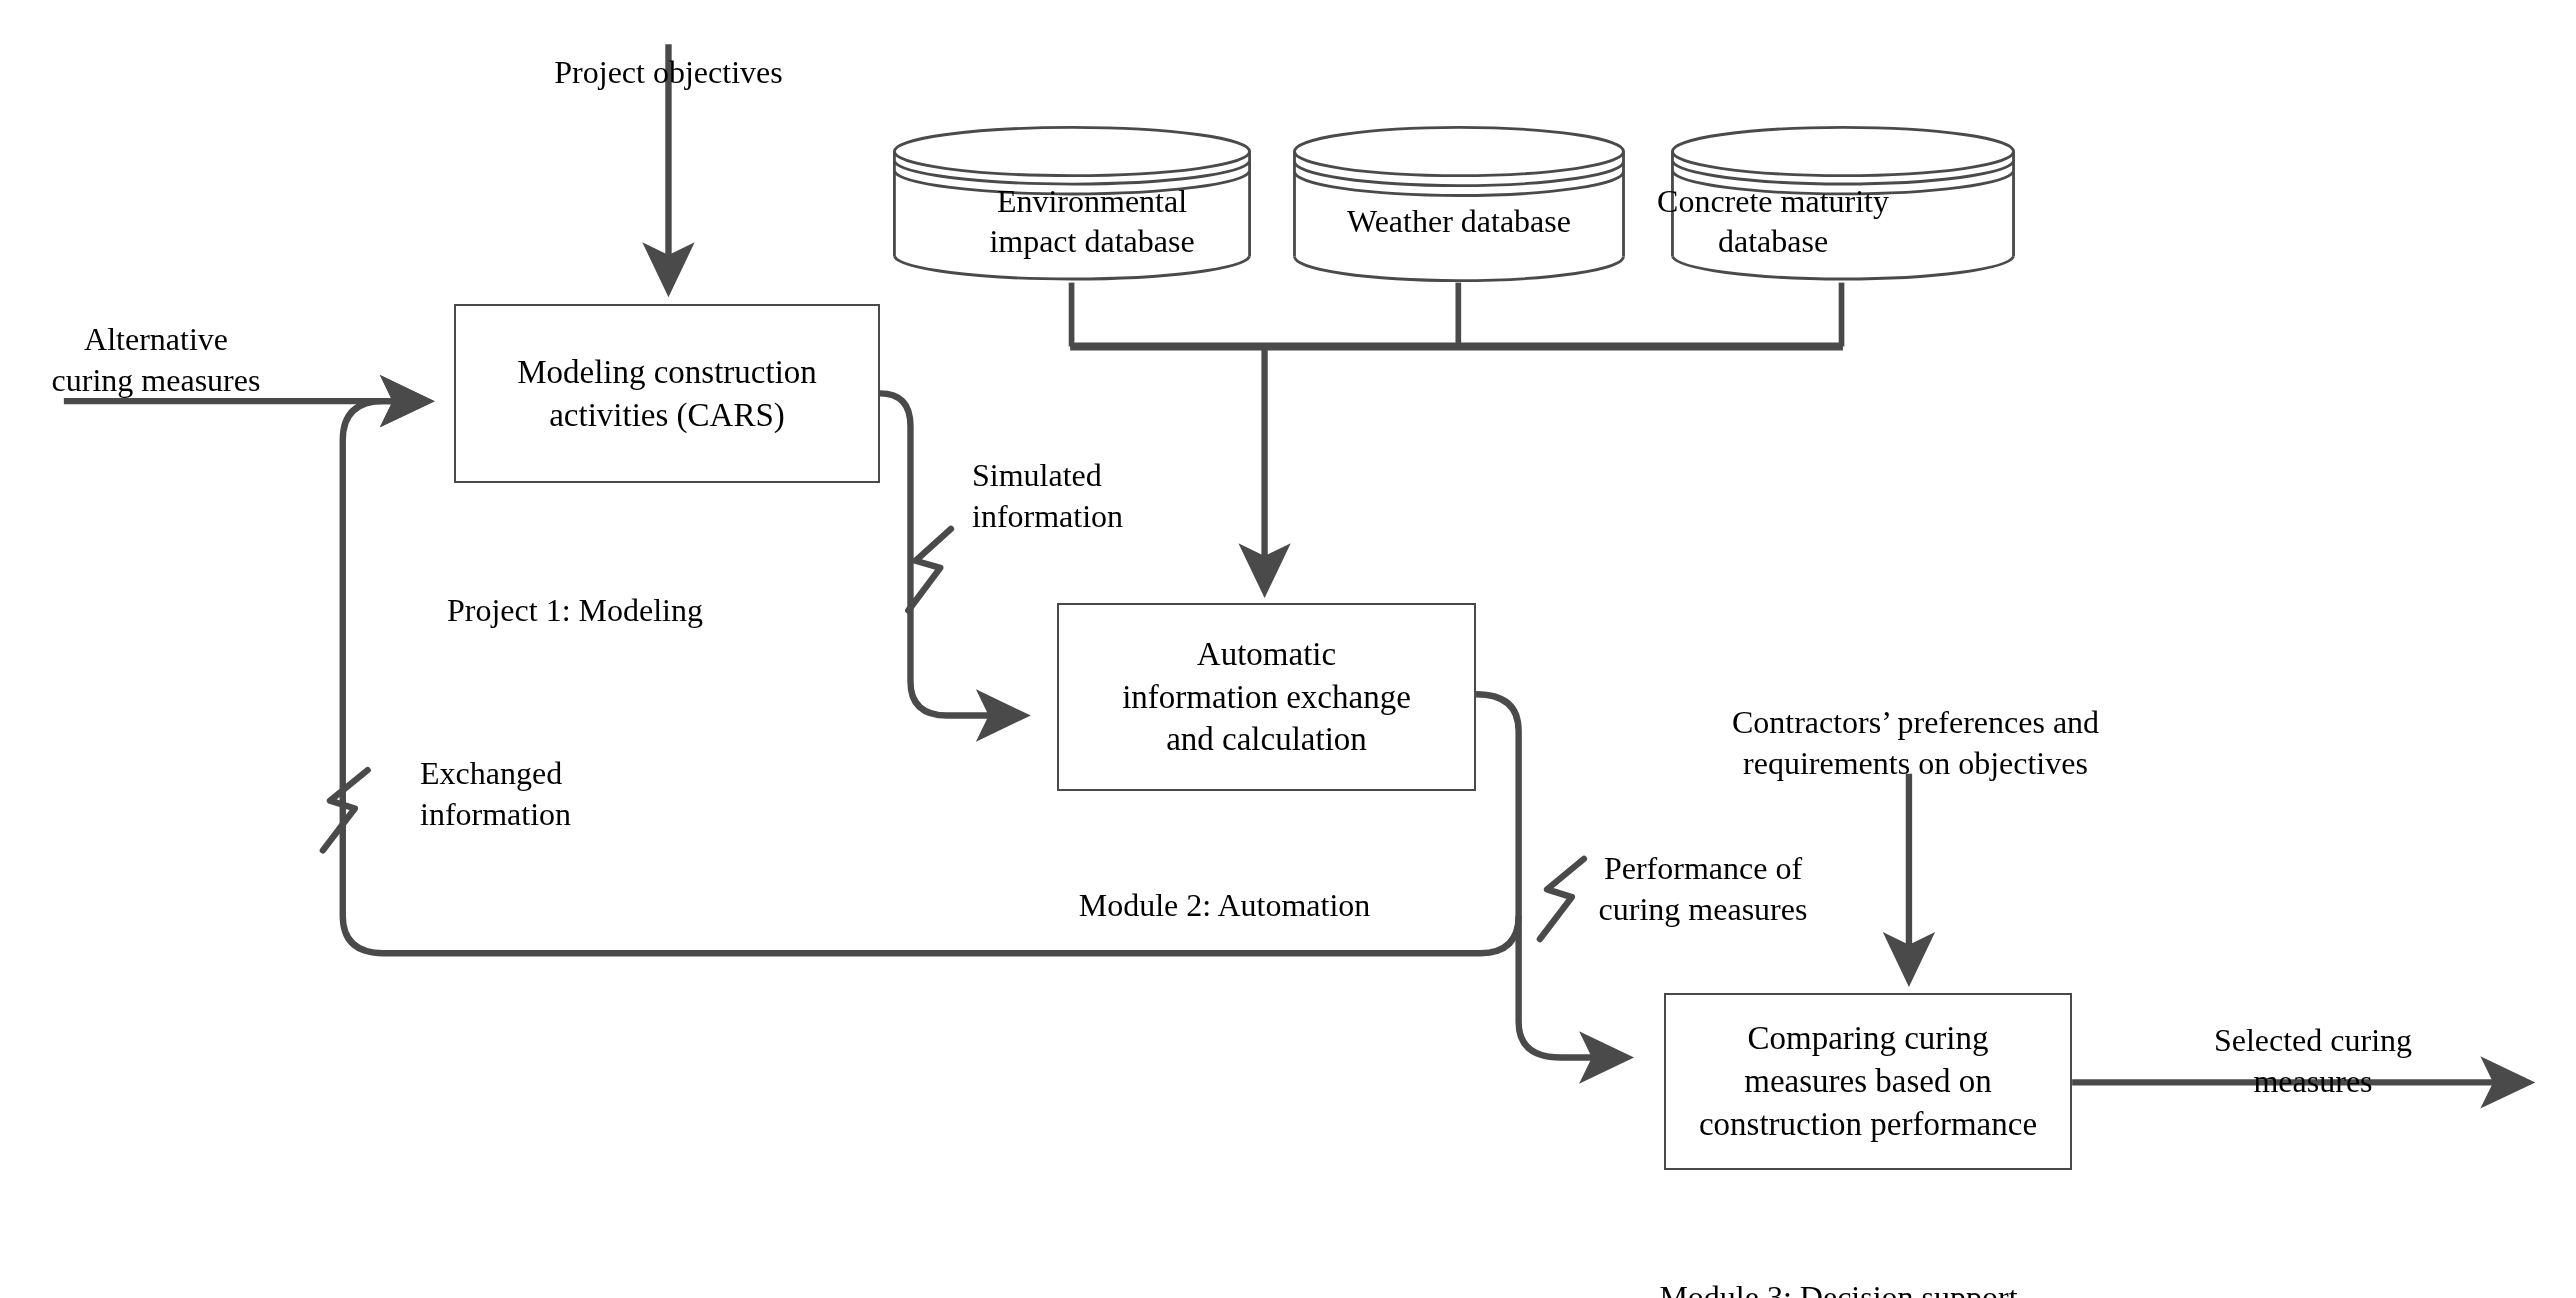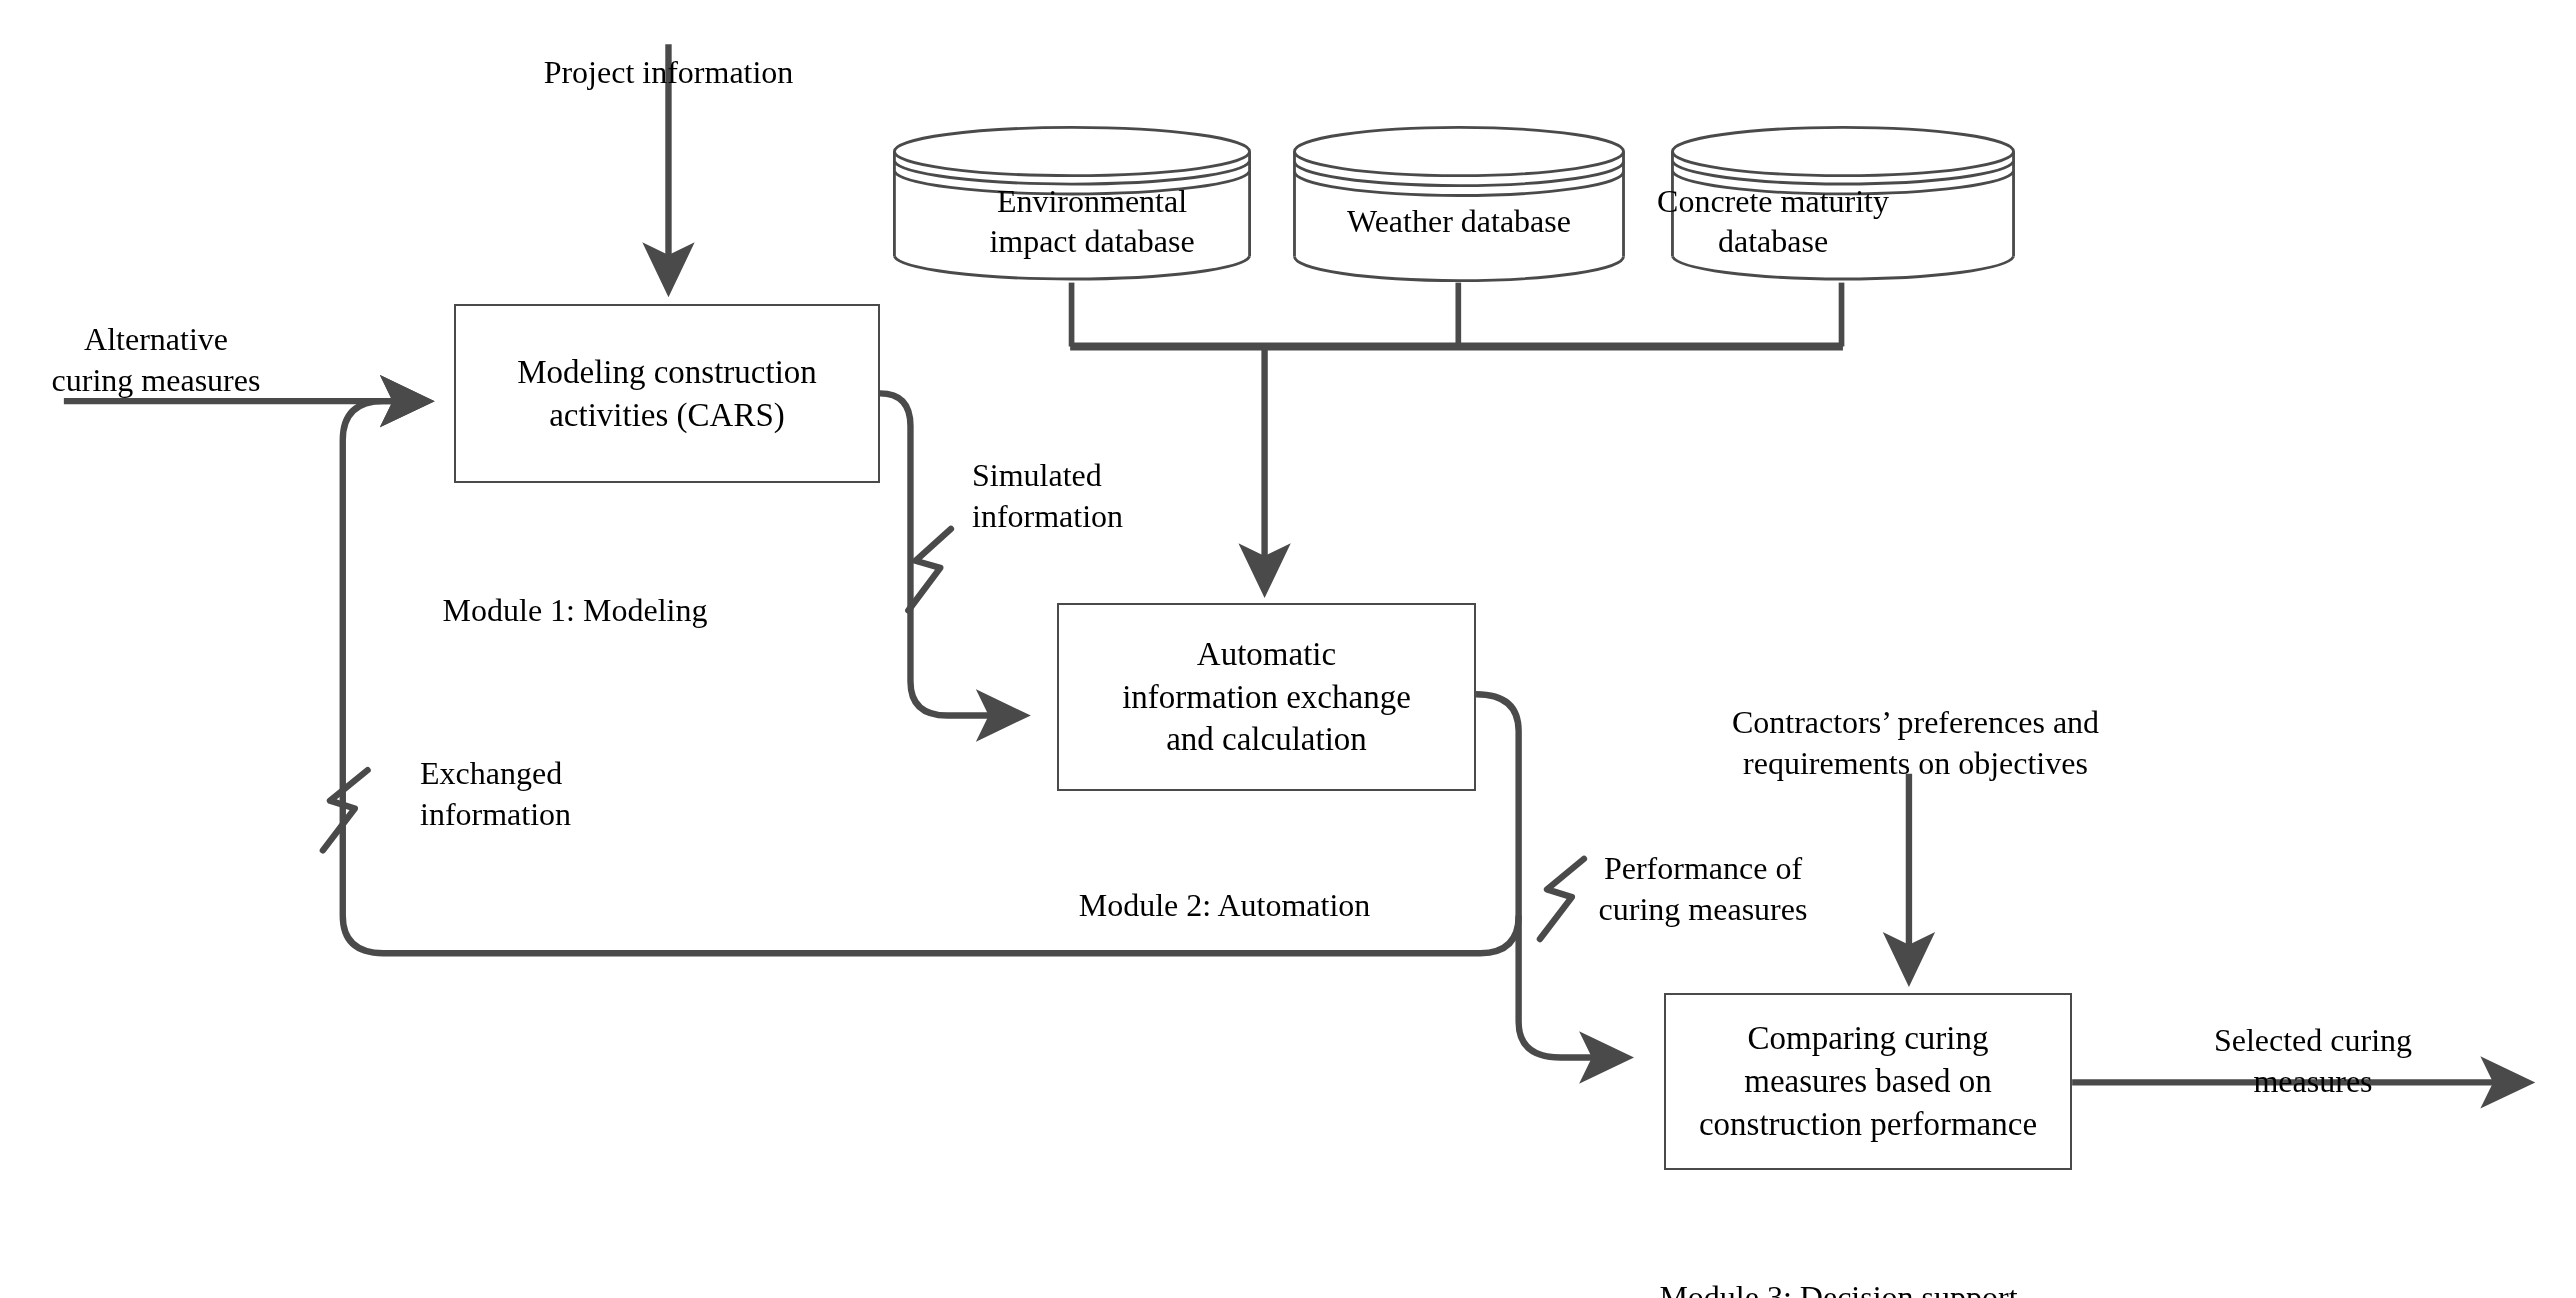--- a/index.html
+++ b/index.html
@@ -137,31 +137,31 @@
 
   <div class="node fs-box" style="left:1664px;top:993px;width:408px;height:177px;">
     <span class="txt">Comparing curing<br>measures based on<br>construction performance</span>
   </div>
 
   <div class="node fs-box" style="left:1057px;top:603px;width:419px;height:188px;">
     <span class="txt">Automatic<br>information exchange<br>and calculation</span>
   </div>
 
   <div class="lbl fs-mod" style="left:426px;top:548px;width:298px;">
-    <span>Module 1: Modeling</span>
+    <span>Project 1: Modeling</span>
   </div>
   <div class="lbl fs-mod" style="left:1040px;top:843px;width:369px;">
     <span>Module 2: Automation</span>
   </div>
   <div class="lbl fs-mod" style="left:1590px;top:1235px;width:497px;">
     <span>Module 3: Decision support</span>
   </div>
 
   <div class="lbl fs-lbl" style="left:470px;top:10px;width:397px;">
-    <span>Project information</span>
+    <span>Project objectives</span>
   </div>
 
   <div class="lbl fs-lbl" style="left:7px;top:277px;width:298px;">
     <span>Alternative<br>curing measures</span>
   </div>
 
   <div class="lbl fs-lbl left" style="left:972px;top:413px;width:298px;">
     <span>Simulated<br>information</span>
   </div>
 

